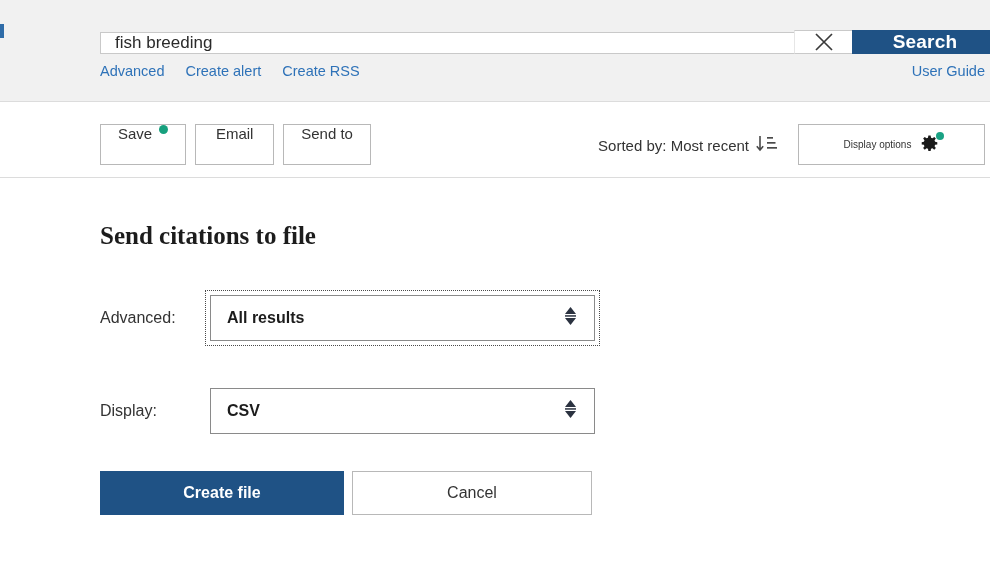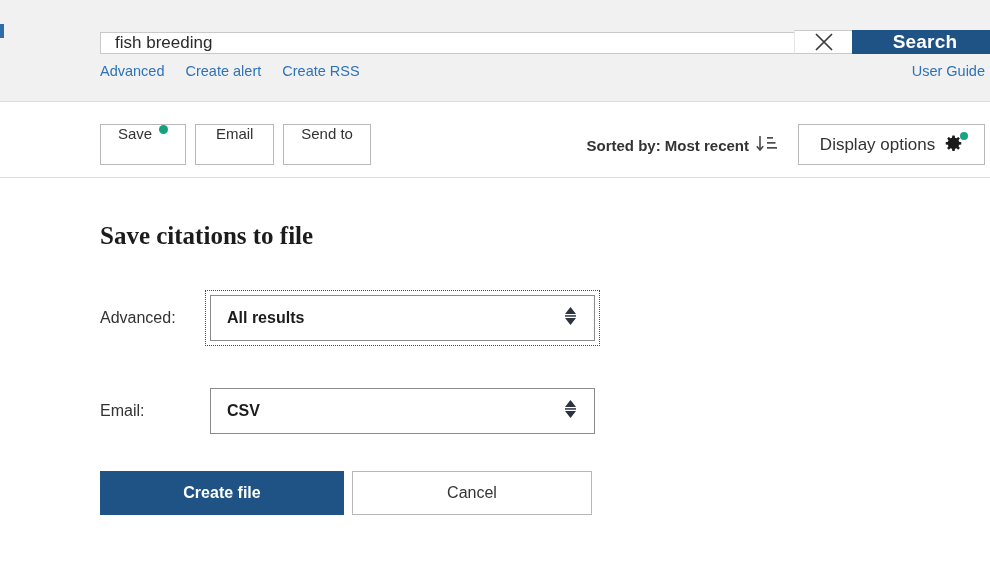--- a/index.html
+++ b/index.html
@@ -163,32 +163,31 @@
     position: absolute;
     right: 213px;
     top: 32px;
     font-size: 15px;
     color: #333333;
     display: flex;
     align-items: center;
     gap: 6px;
     cursor: pointer;
     white-space: nowrap;
-    font-weight: bold;
   }
   .display-options {
     position: absolute;
     right: 5px;
     top: 22px;
     height: 41px;
     width: 187px;
     background: #ffffff;
     border: 1px solid #b8b8b8;
     font-family: "Liberation Sans", sans-serif;
-    font-size: 17px;
+    font-size: 10px;
     color: #333333;
     cursor: pointer;
     display: flex;
     align-items: center;
     justify-content: center;
     gap: 9px;
     box-sizing: border-box;
     position: absolute;
   }
   .gear-wrap { position: relative; display: inline-flex; }
@@ -351,40 +350,40 @@
         <path fill="#1a1a1a" d="M10 6.4a3.6 3.6 0 1 0 0 7.2 3.6 3.6 0 0 0 0-7.2zm0 5.4a1.8 1.8 0 1 1 0-3.6 1.8 1.8 0 0 1 0 3.6z"></path>
         <path fill="#1a1a1a" d="M8.8 0.5h2.4l.4 2.3 1.5.6 1.9-1.4 1.7 1.7-1.4 1.9.6 1.5 2.3.4v2.4l-2.3.4-.6 1.5 1.4 1.9-1.7 1.7-1.9-1.4-1.5.6-.4 2.3H8.8l-.4-2.3-1.5-.6-1.9 1.4-1.7-1.7 1.4-1.9-.6-1.5-2.3-.4V7.5l2.3-.4.6-1.5-1.4-1.9 1.7-1.7 1.9 1.4 1.5-.6z"></path>
       </svg>
       <span class="gear-badge"></span>
     </span>
   </button>
 </div>
 
 <div class="panel">
 
-  <h1 class="panel-title">Save citations to file</h1>
+  <h1 class="panel-title">Send citations to file</h1>
 
   <div class="field-row selection">
     <span class="field-label">Advanced:</span>
     <div class="select-focus">
       <div class="fake-select">
         <span>All results</span>
         <span>
           <svg width="15" height="22" viewBox="0 0 15 22" aria-hidden="true">
             <path d="M7.5 2 L13 9 L2 9 Z" fill="#2b3240"></path>
             <rect x="2" y="10.2" width="11" height="1.5" fill="#2b3240"></rect>
             <path d="M7.5 20 L13 13 L2 13 Z" fill="#2b3240"></path>
           </svg>
         </span>
       </div>
     </div>
   </div>
 
   <div class="field-row format">
-    <span class="field-label">Email:</span>
+    <span class="field-label">Display:</span>
     <div class="select-plain">
       <div class="fake-select">
         <span>CSV</span>
         <span>
           <svg width="15" height="22" viewBox="0 0 15 22" aria-hidden="true">
             <path d="M7.5 2 L13 9 L2 9 Z" fill="#2b3240"></path>
             <rect x="2" y="10.2" width="11" height="1.5" fill="#2b3240"></rect>
             <path d="M7.5 20 L13 13 L2 13 Z" fill="#2b3240"></path>
           </svg>
         </span>

